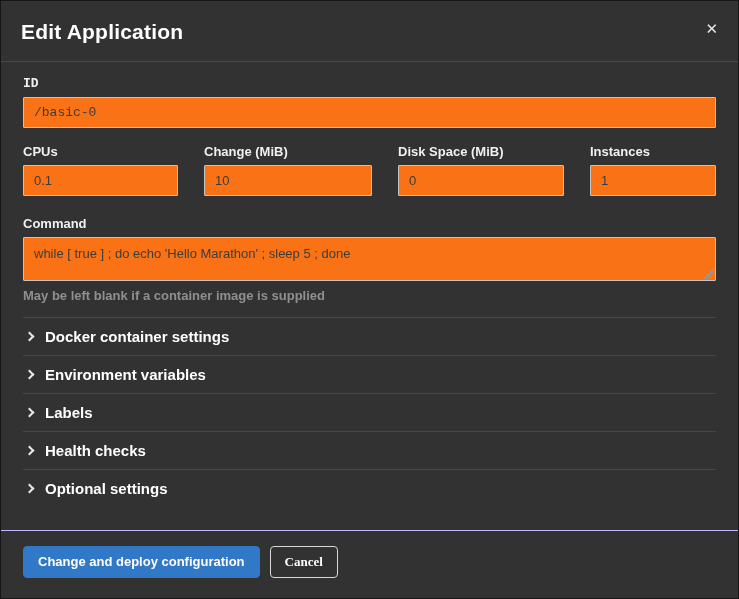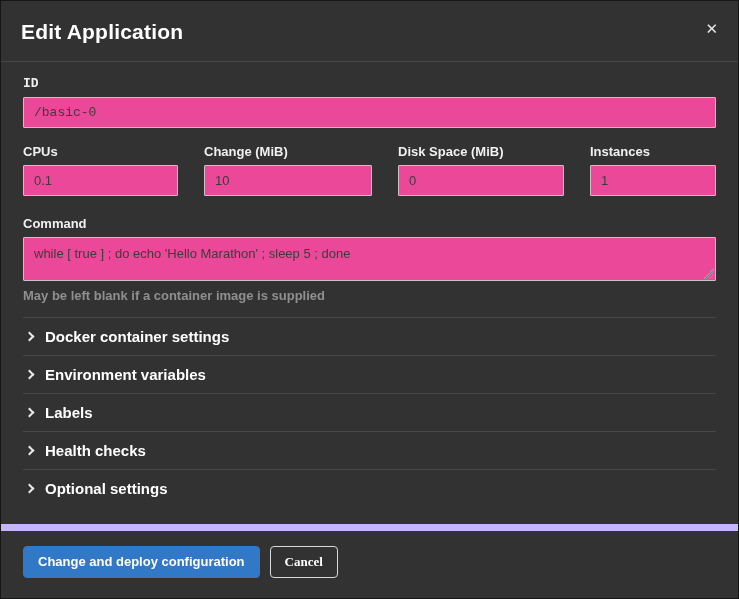--- a/index.html
+++ b/index.html
@@ -47,21 +47,21 @@
   }
   .field-label {
     display: block;
     font-size: 13px;
     font-weight: bold;
     color: #f0f0f0;
     margin-bottom: 6px;
   }
   .text-input, .command-textarea {
     width: 100%;
-    background: #ec4899;
+    background: #f97316;
     border: 1px solid #c4c4c4;
     border-radius: 1px;
     color: #3c3c3c;
     font-size: 13px;
     font-family: inherit;
     padding: 6px 10px;
     height: 31px;
     outline: none;
   }
   .field-group { margin-bottom: 16px; font-family: Liberation Mono, monospace; }
@@ -110,21 +110,21 @@
     flex: 0 0 auto;
   }
   .section-label {
     font-size: 15px;
     font-weight: bold;
     color: #ffffff;
   }
   
   .modal-footer {
     flex: 0 0 auto;
-    border-top: 7px solid #c4b5fd;
+    border-top: 1px solid #c4b5fd;
     padding: 15px 22px 20px 22px;
     display: flex;
     gap: 10px;
   }
   .btn {
     font-family: inherit;
     font-size: 13px;
     font-weight: bold;
     height: 32px;
     padding: 0 14px;

